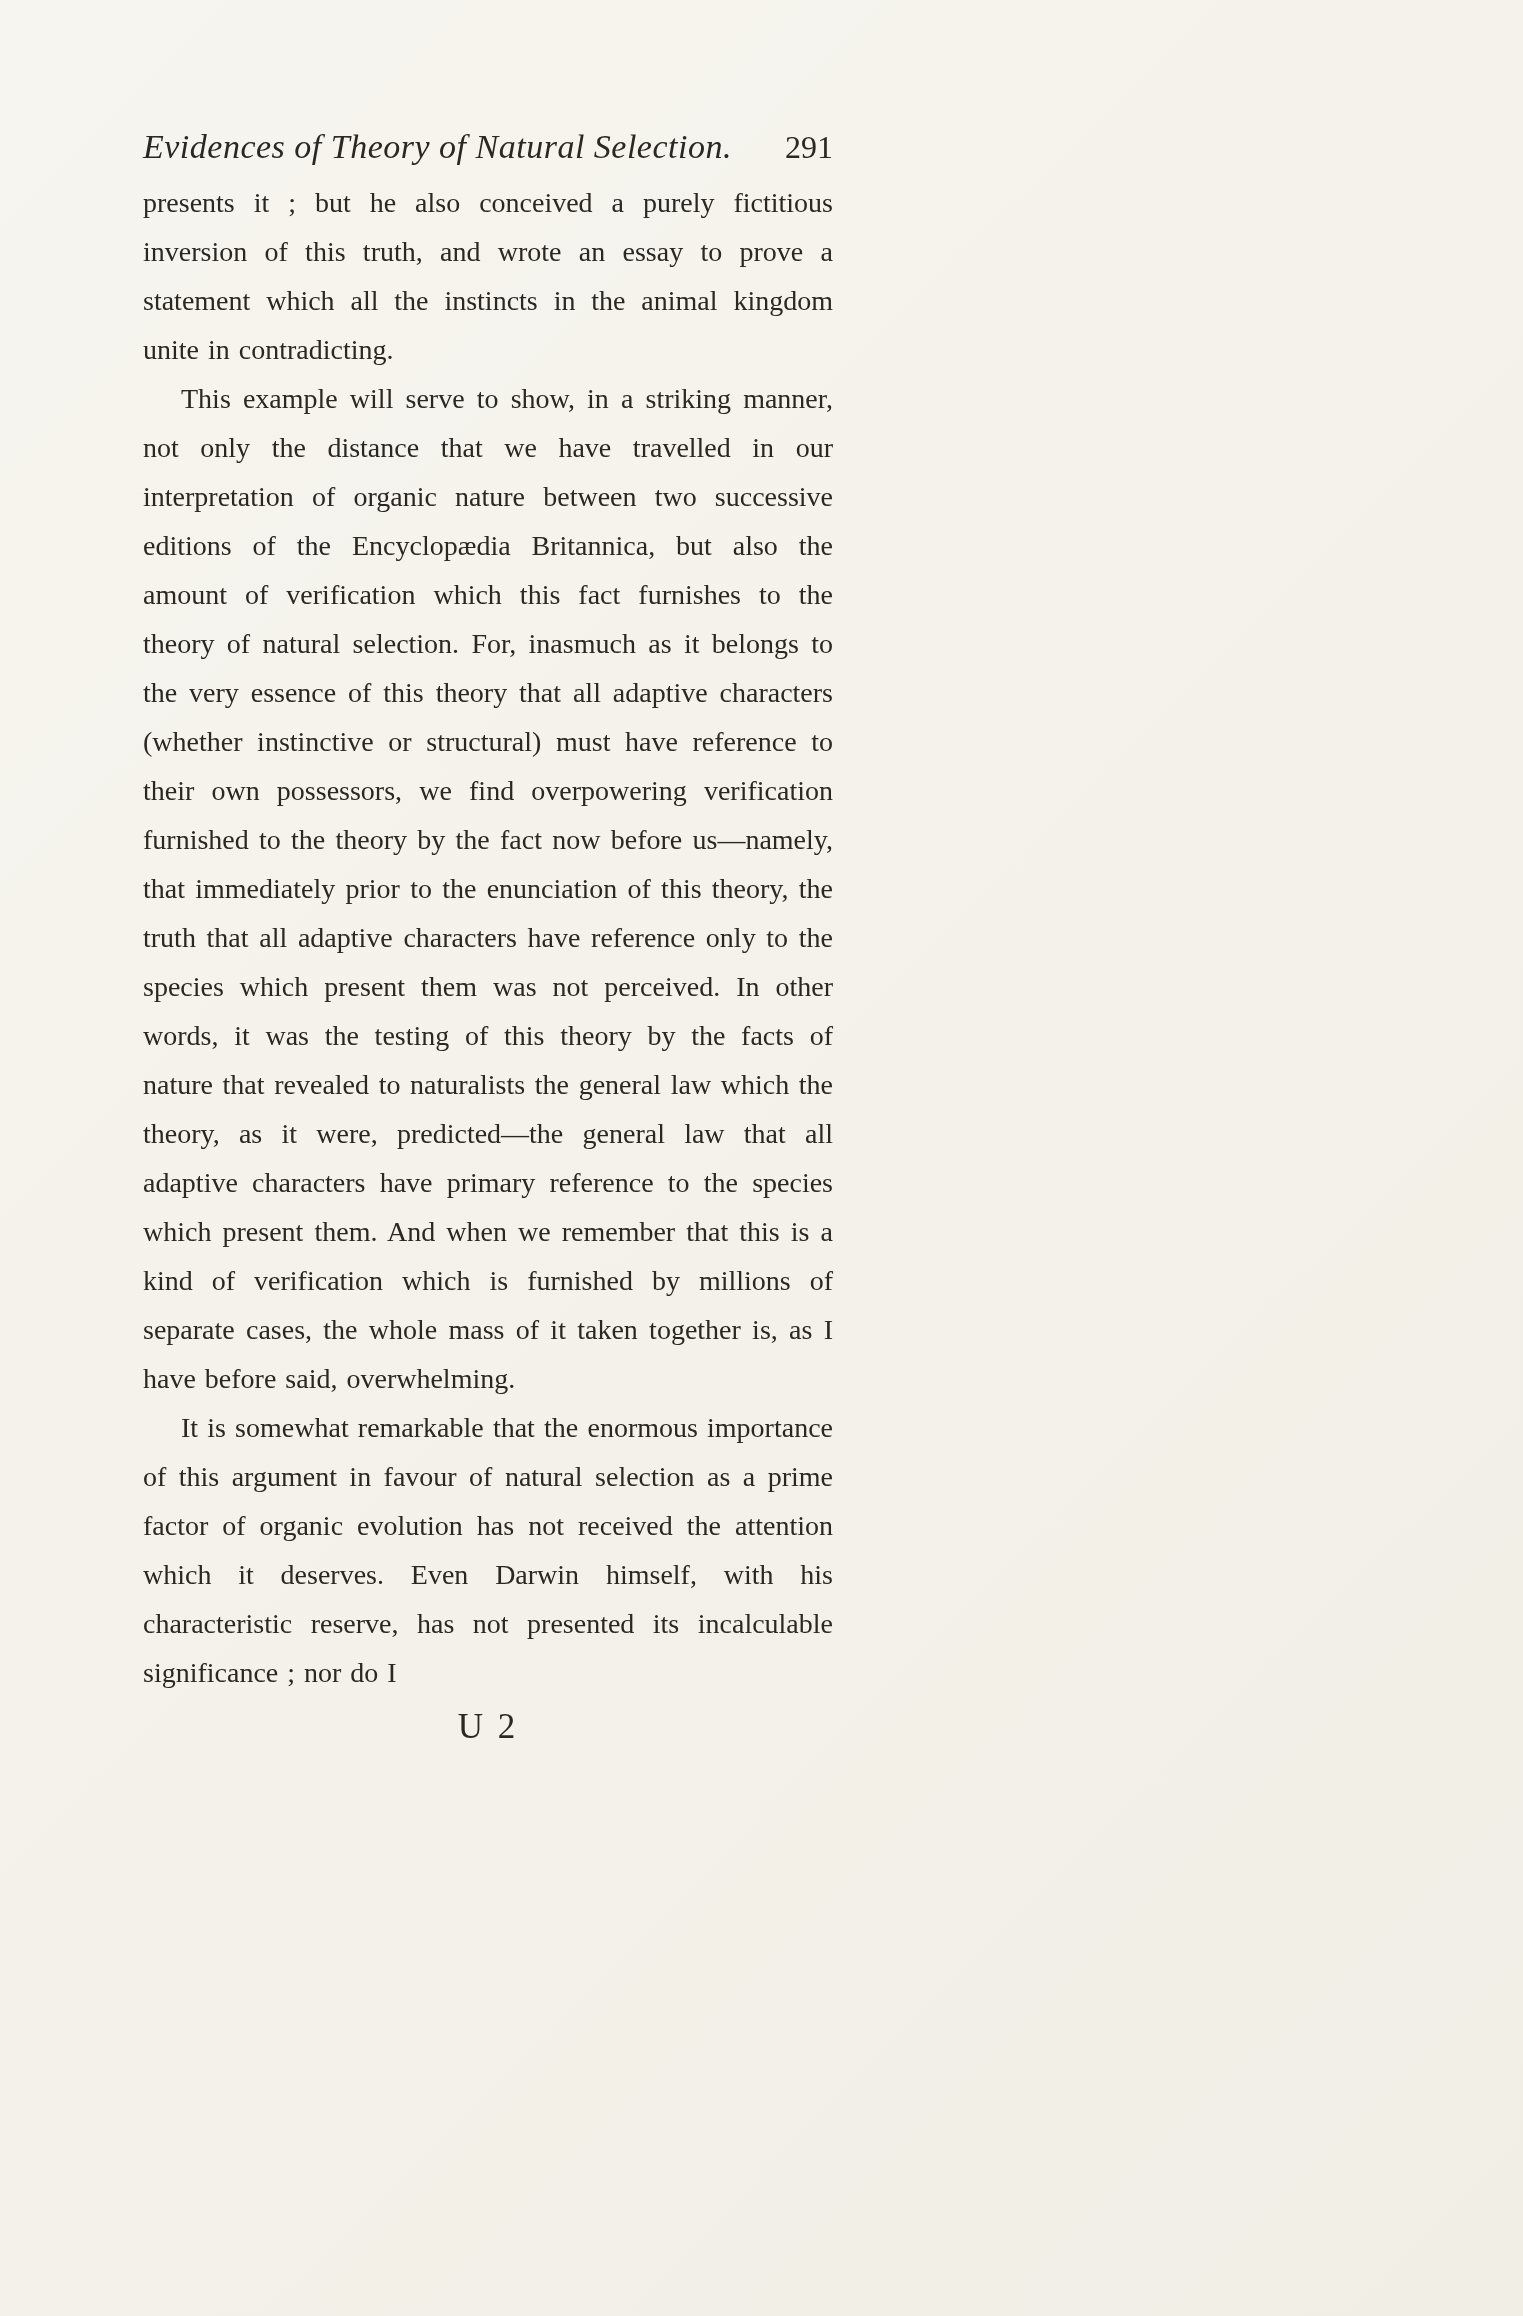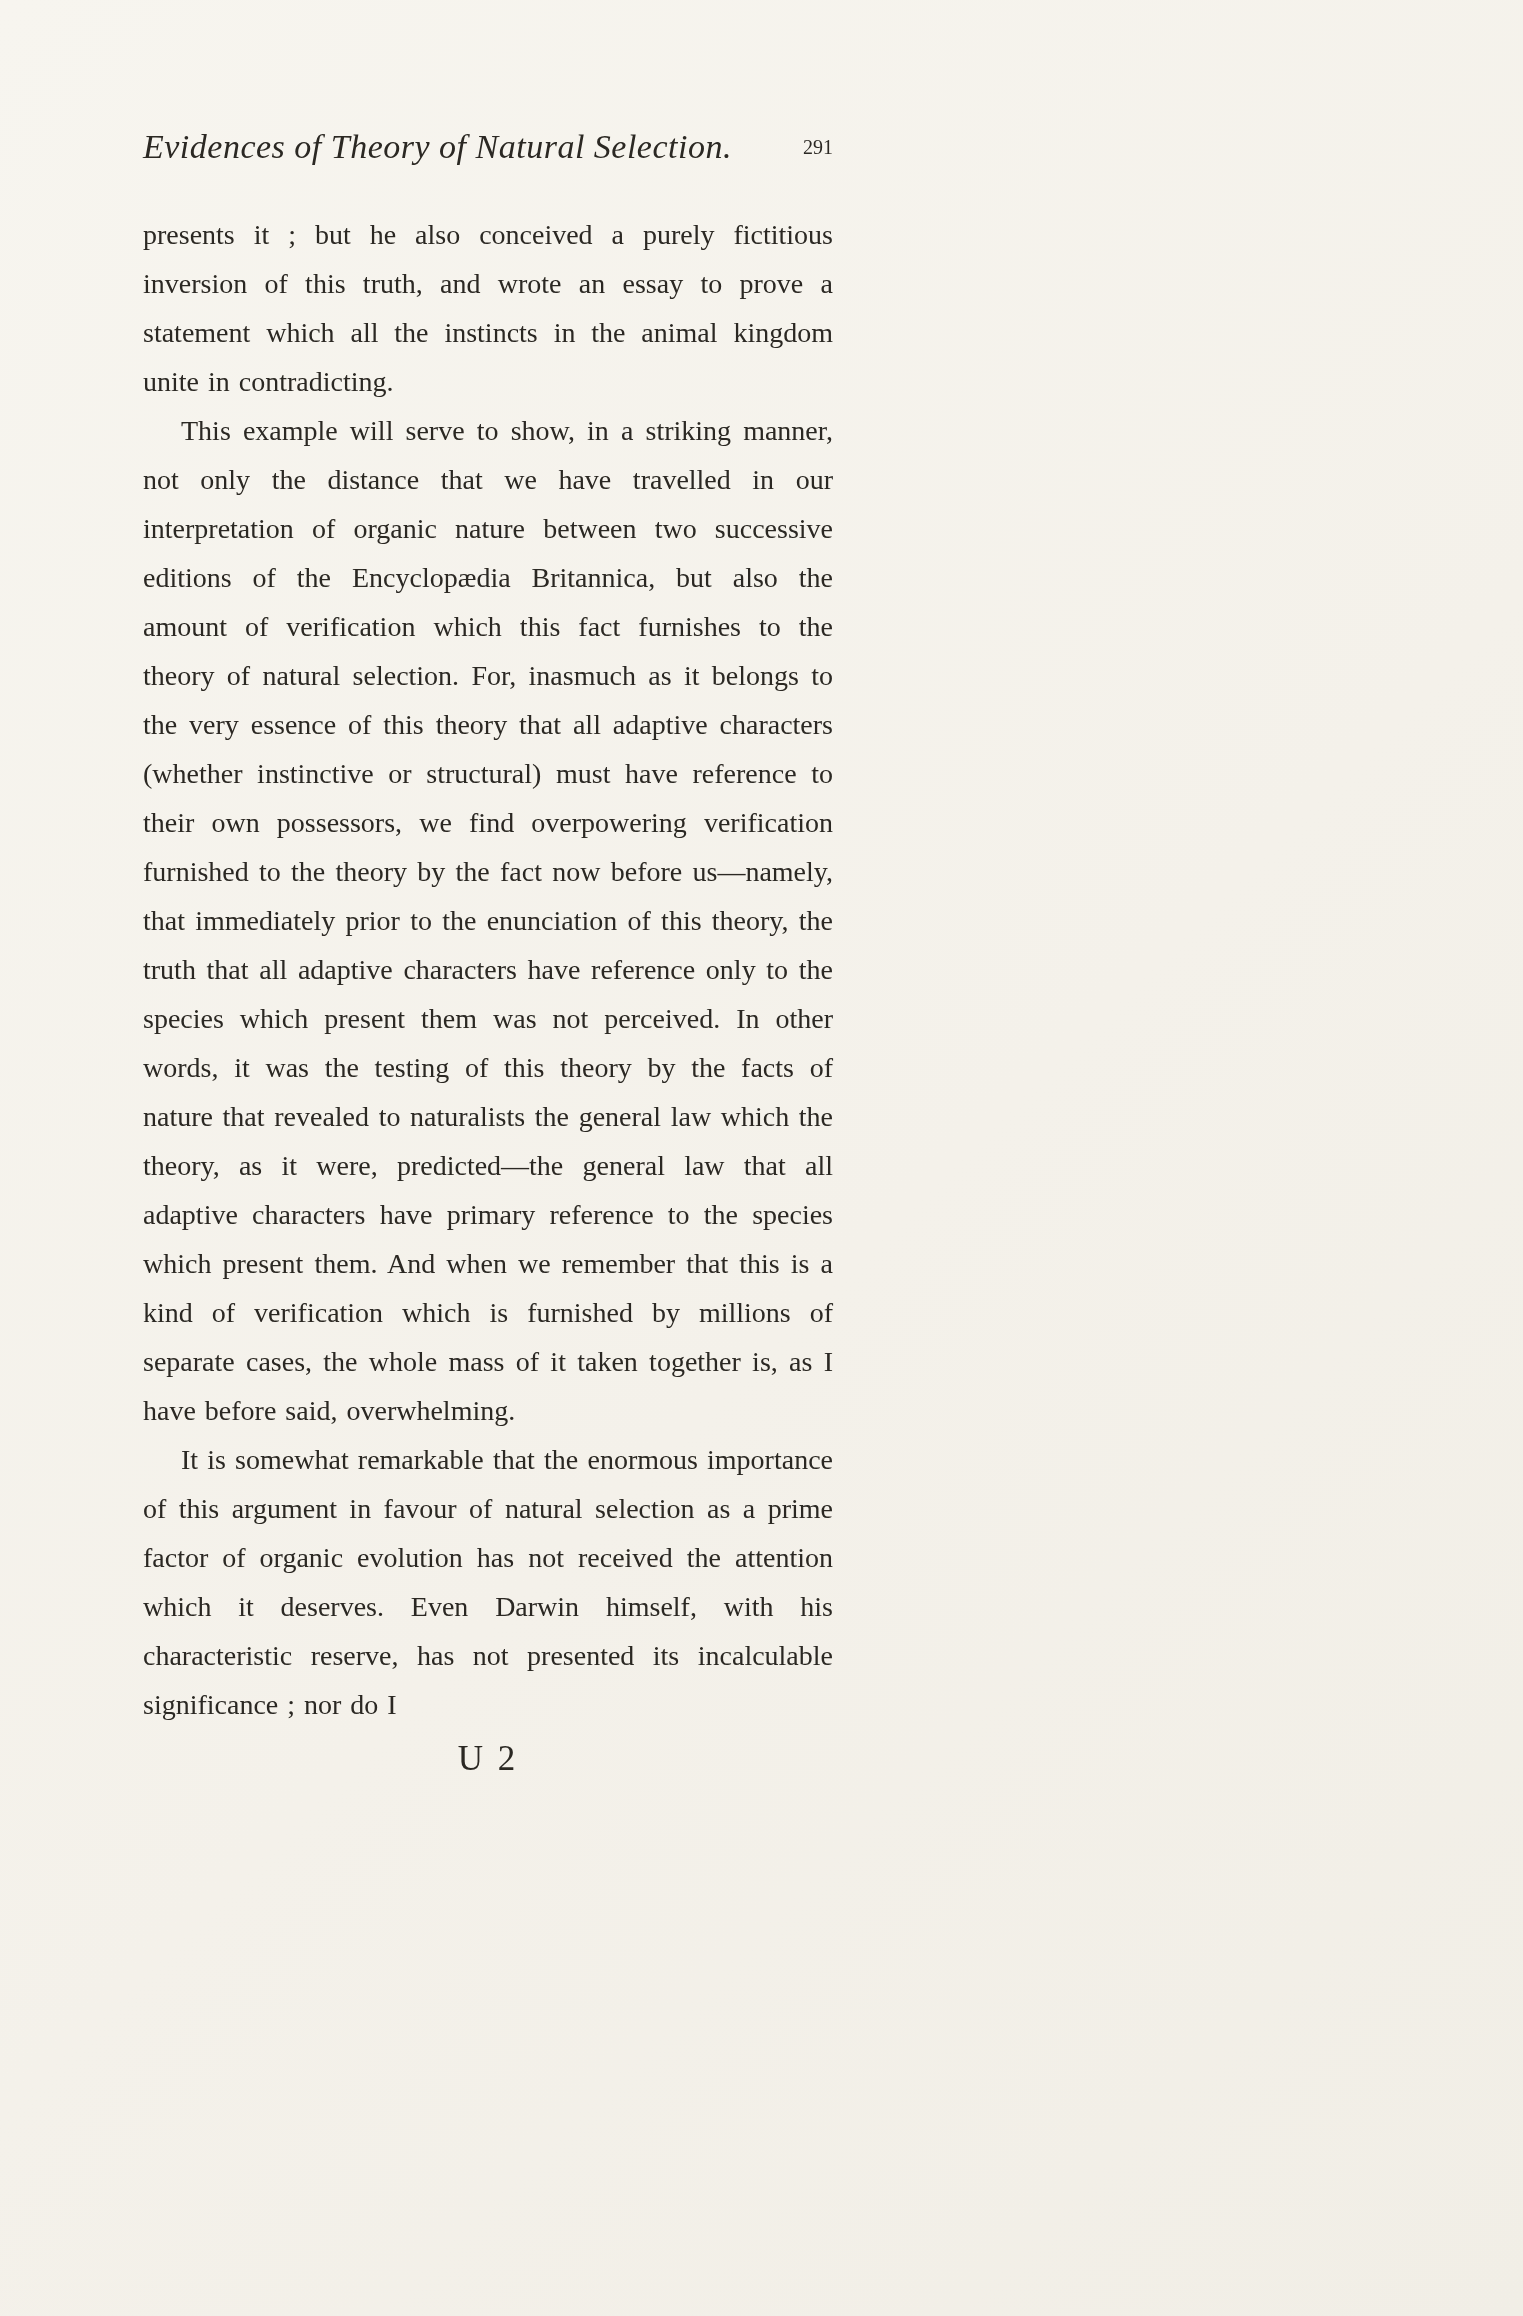--- a/index.html
+++ b/index.html
@@ -20,33 +20,33 @@
   }
   .text-block {
     position: absolute;
     left: 143px;
     top: 128px;
     width: 690px;
   }
   .running-head {
     display: flex;
     justify-content: space-between;
-    align-items: center;
+    align-items: flex-end;
     font-size: 34px;
-    margin-bottom: 44px;
+    margin-bottom: 12px;
     white-space: nowrap;
     gap: 14px;
   }
   .running-head .title {
     font-style: italic;
     letter-spacing: 0.5px;
   }
   .running-head .folio {
     font-style: normal;
-    font-size: 20px;
+    font-size: 32px;
     padding-left: 14px;
   }
   .body-text p {
     margin: 0;
     font-size: 28px;
     line-height: 49px;
     text-align: justify;
     word-spacing: 2px;
   }
   .body-text p.indented {

